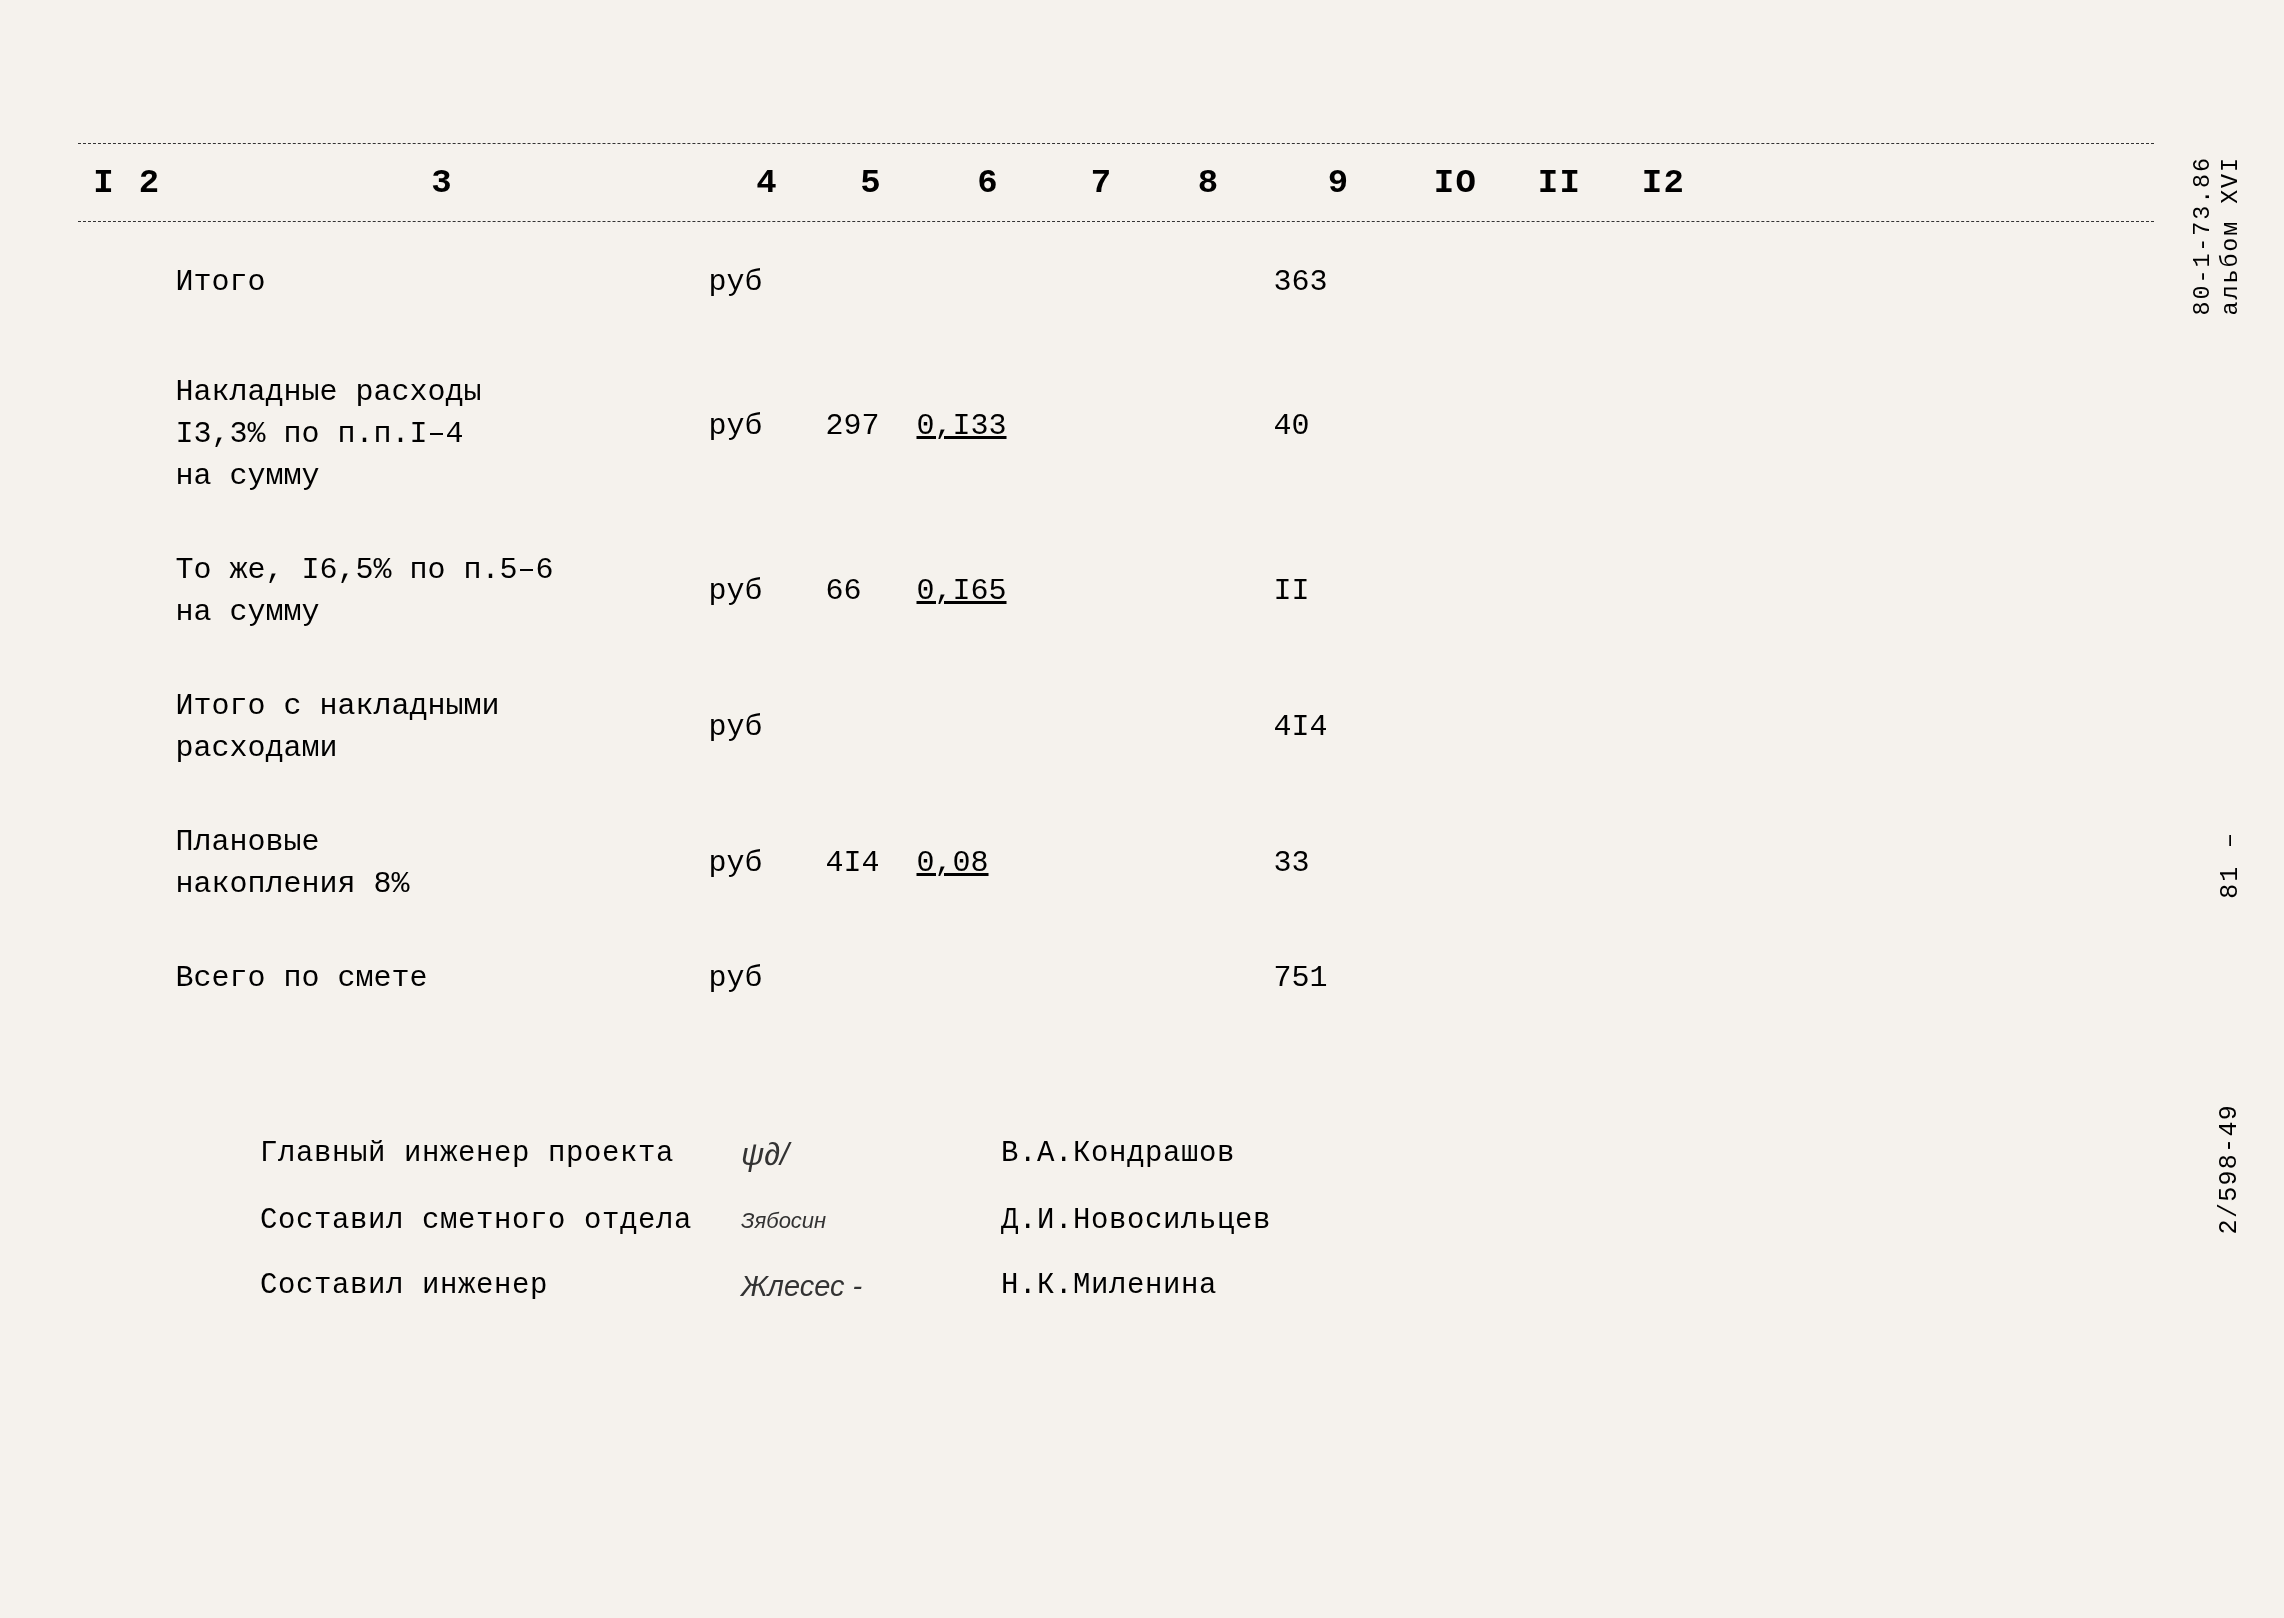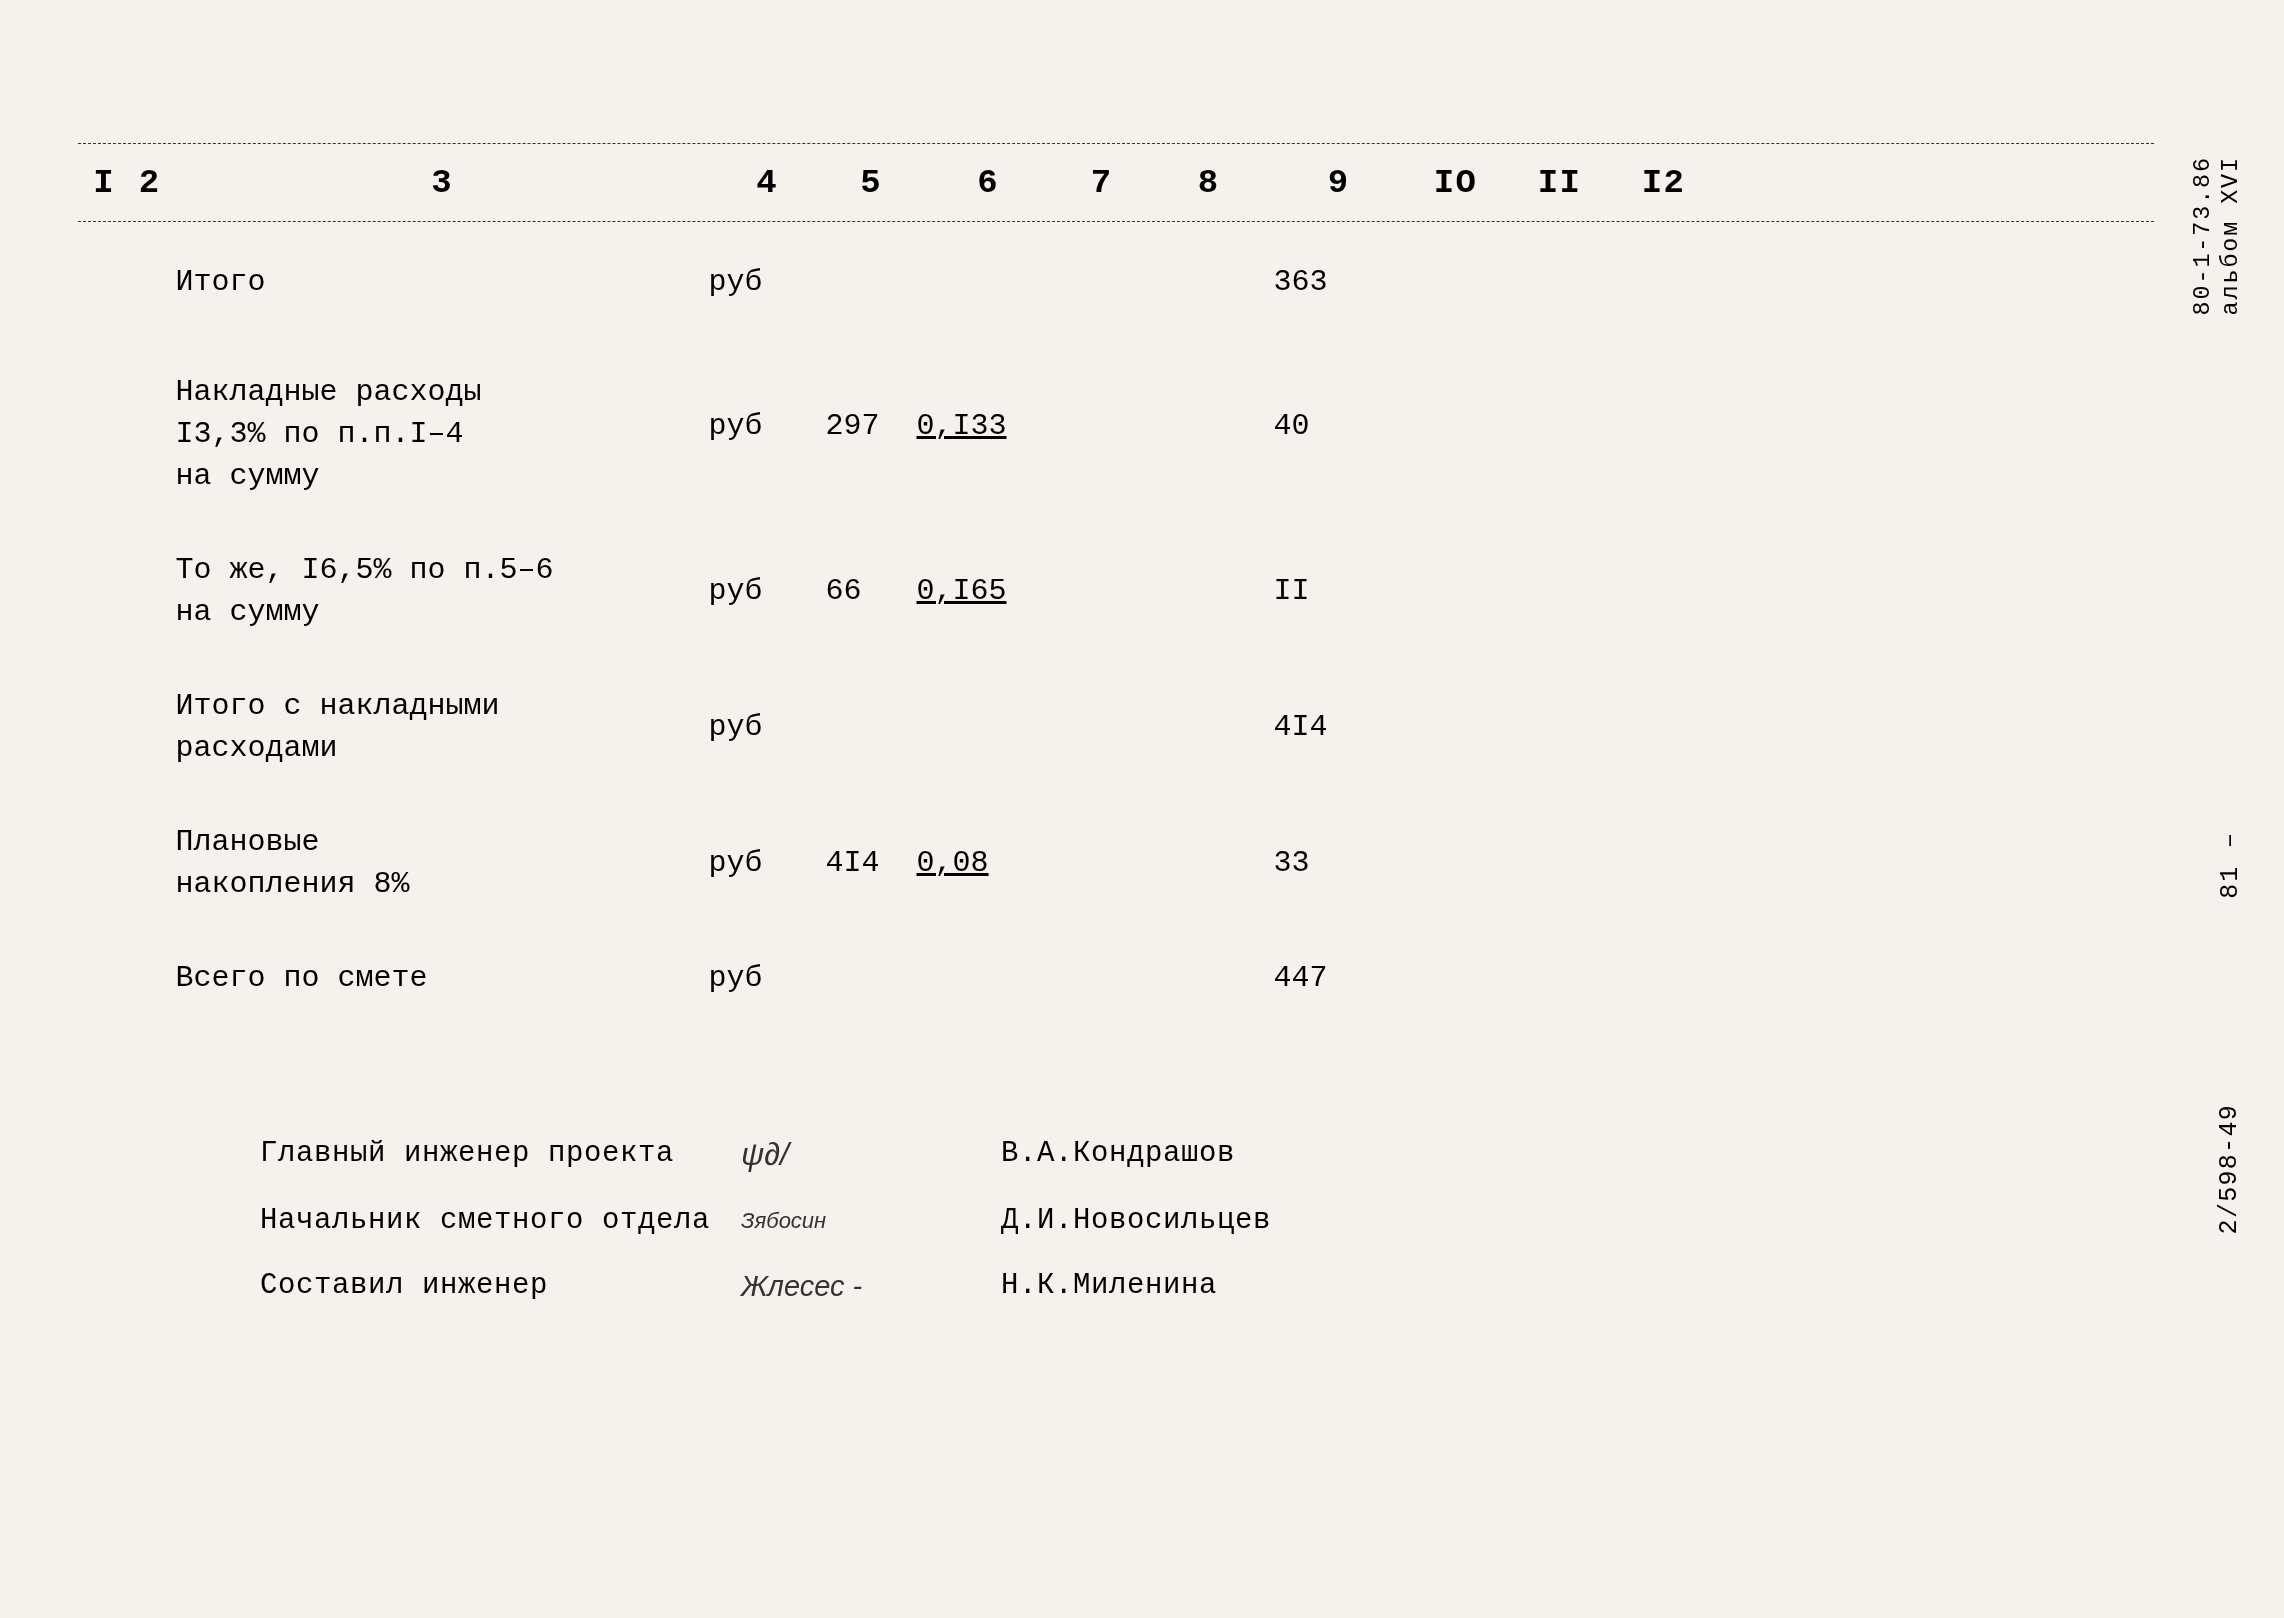--- a/index.html
+++ b/index.html
@@ -285,38 +285,38 @@
 
       <div class="data-row">
         <div class="cell cell-1"></div>
         <div class="cell cell-2"></div>
         <div class="cell cell-3">Всего по смете</div>
         <div class="cell cell-4">руб</div>
         <div class="cell cell-5"></div>
         <div class="cell cell-6"></div>
         <div class="cell cell-7"></div>
         <div class="cell cell-8"></div>
-        <div class="cell cell-9">447</div>
+        <div class="cell cell-9">751</div>
         <div class="cell cell-10"></div>
         <div class="cell cell-11"></div>
         <div class="cell cell-12"></div>
       </div>
 
     </div>
 
     <div class="signatures">
 
       <div class="sig-row">
         <span class="sig-title">Главный инженер проекта</span>
         <span class="sig-handwriting">ψ∂/</span>
         <span class="sig-name">В.А.Кондрашов</span>
       </div>
 
       <div class="sig-row">
-        <span class="sig-title">Начальник сметного отдела</span>
+        <span class="sig-title">Составил сметного отдела</span>
         <span class="sig-handwriting" style="font-size:22px;">Зябосин</span>
         <span class="sig-name">Д.И.Новосильцев</span>
       </div>
 
       <div class="sig-row">
         <span class="sig-title">Составил инженер</span>
         <span class="sig-handwriting" style="font-size:29px;">Жлесес -</span>
         <span class="sig-name">Н.К.Миленина</span>
       </div>
 

